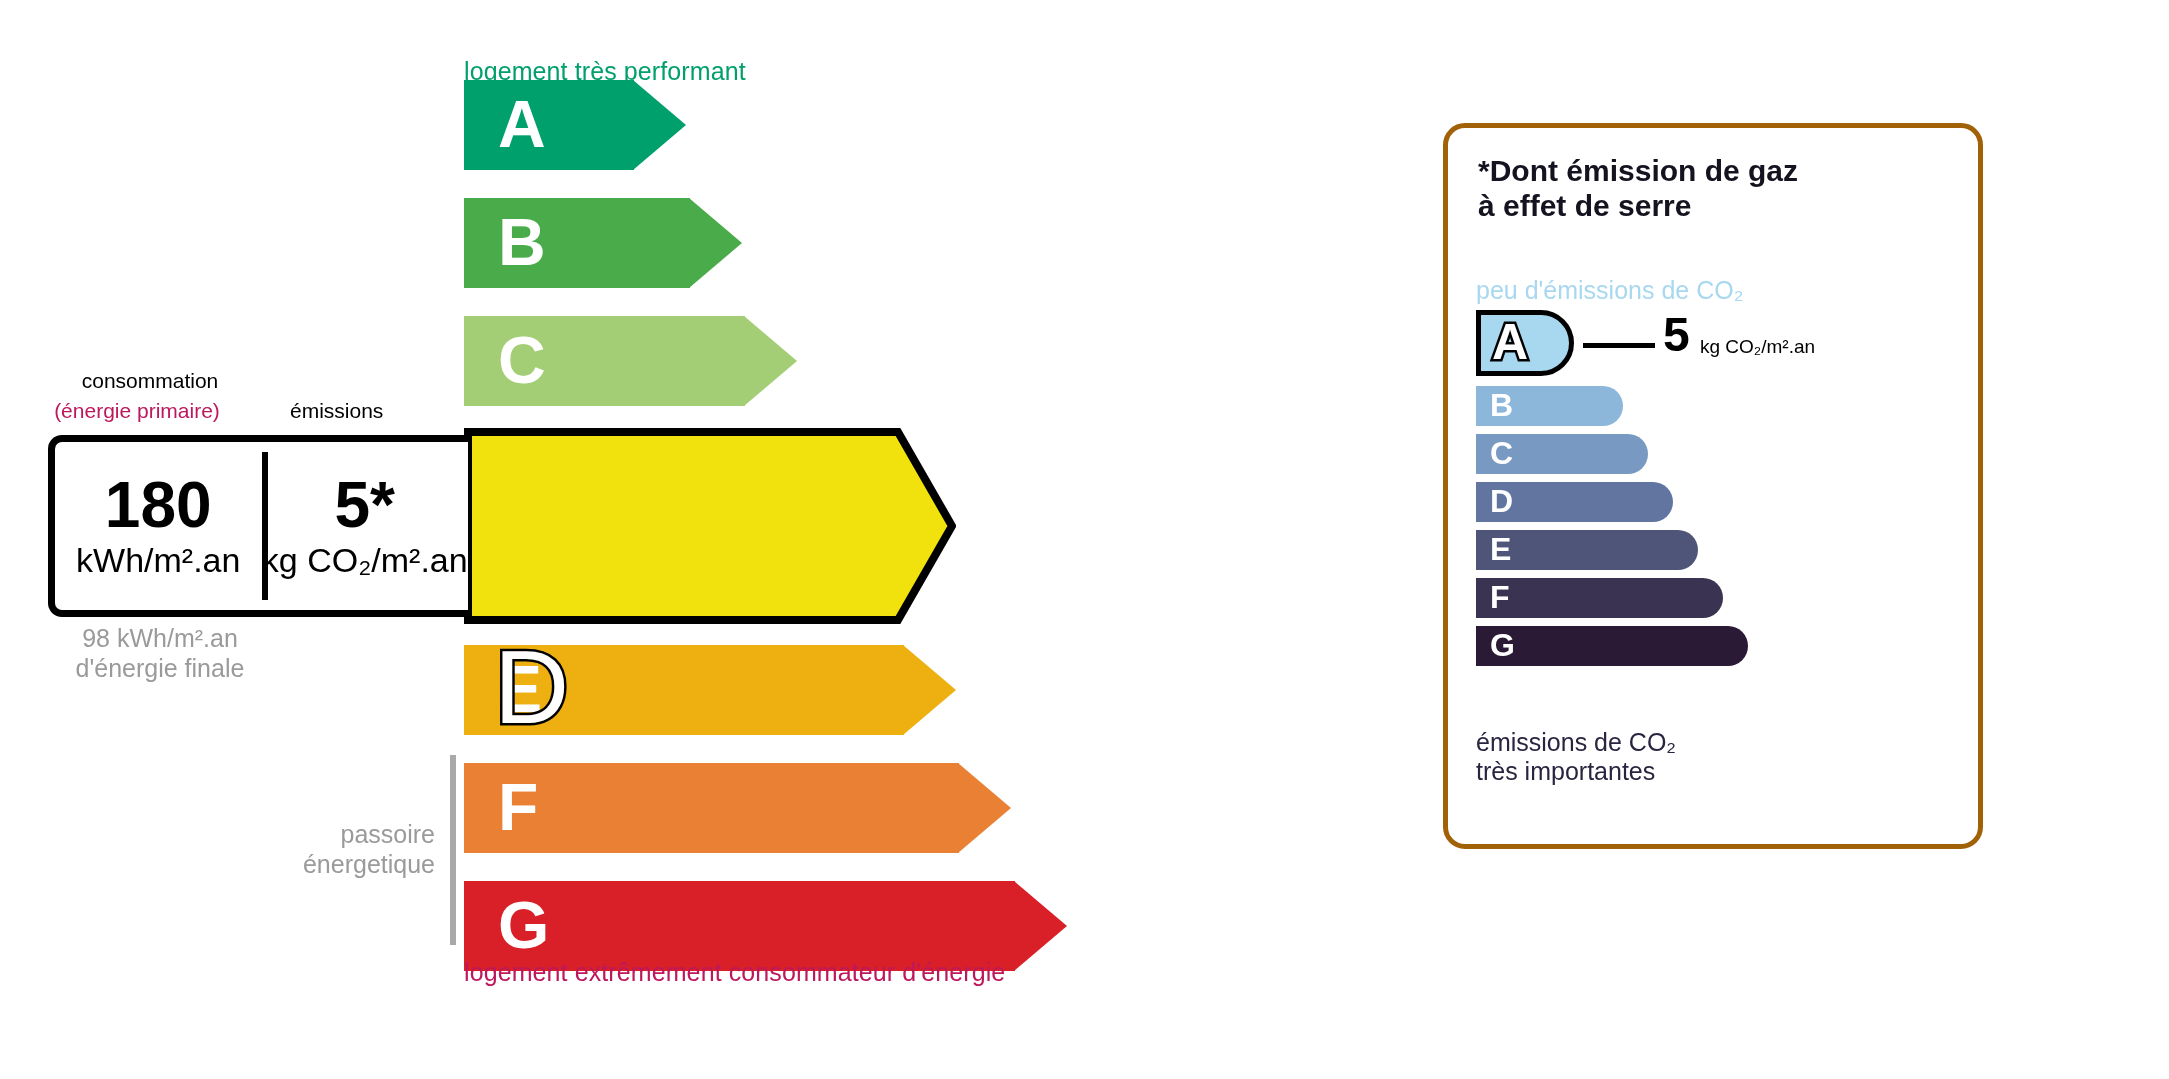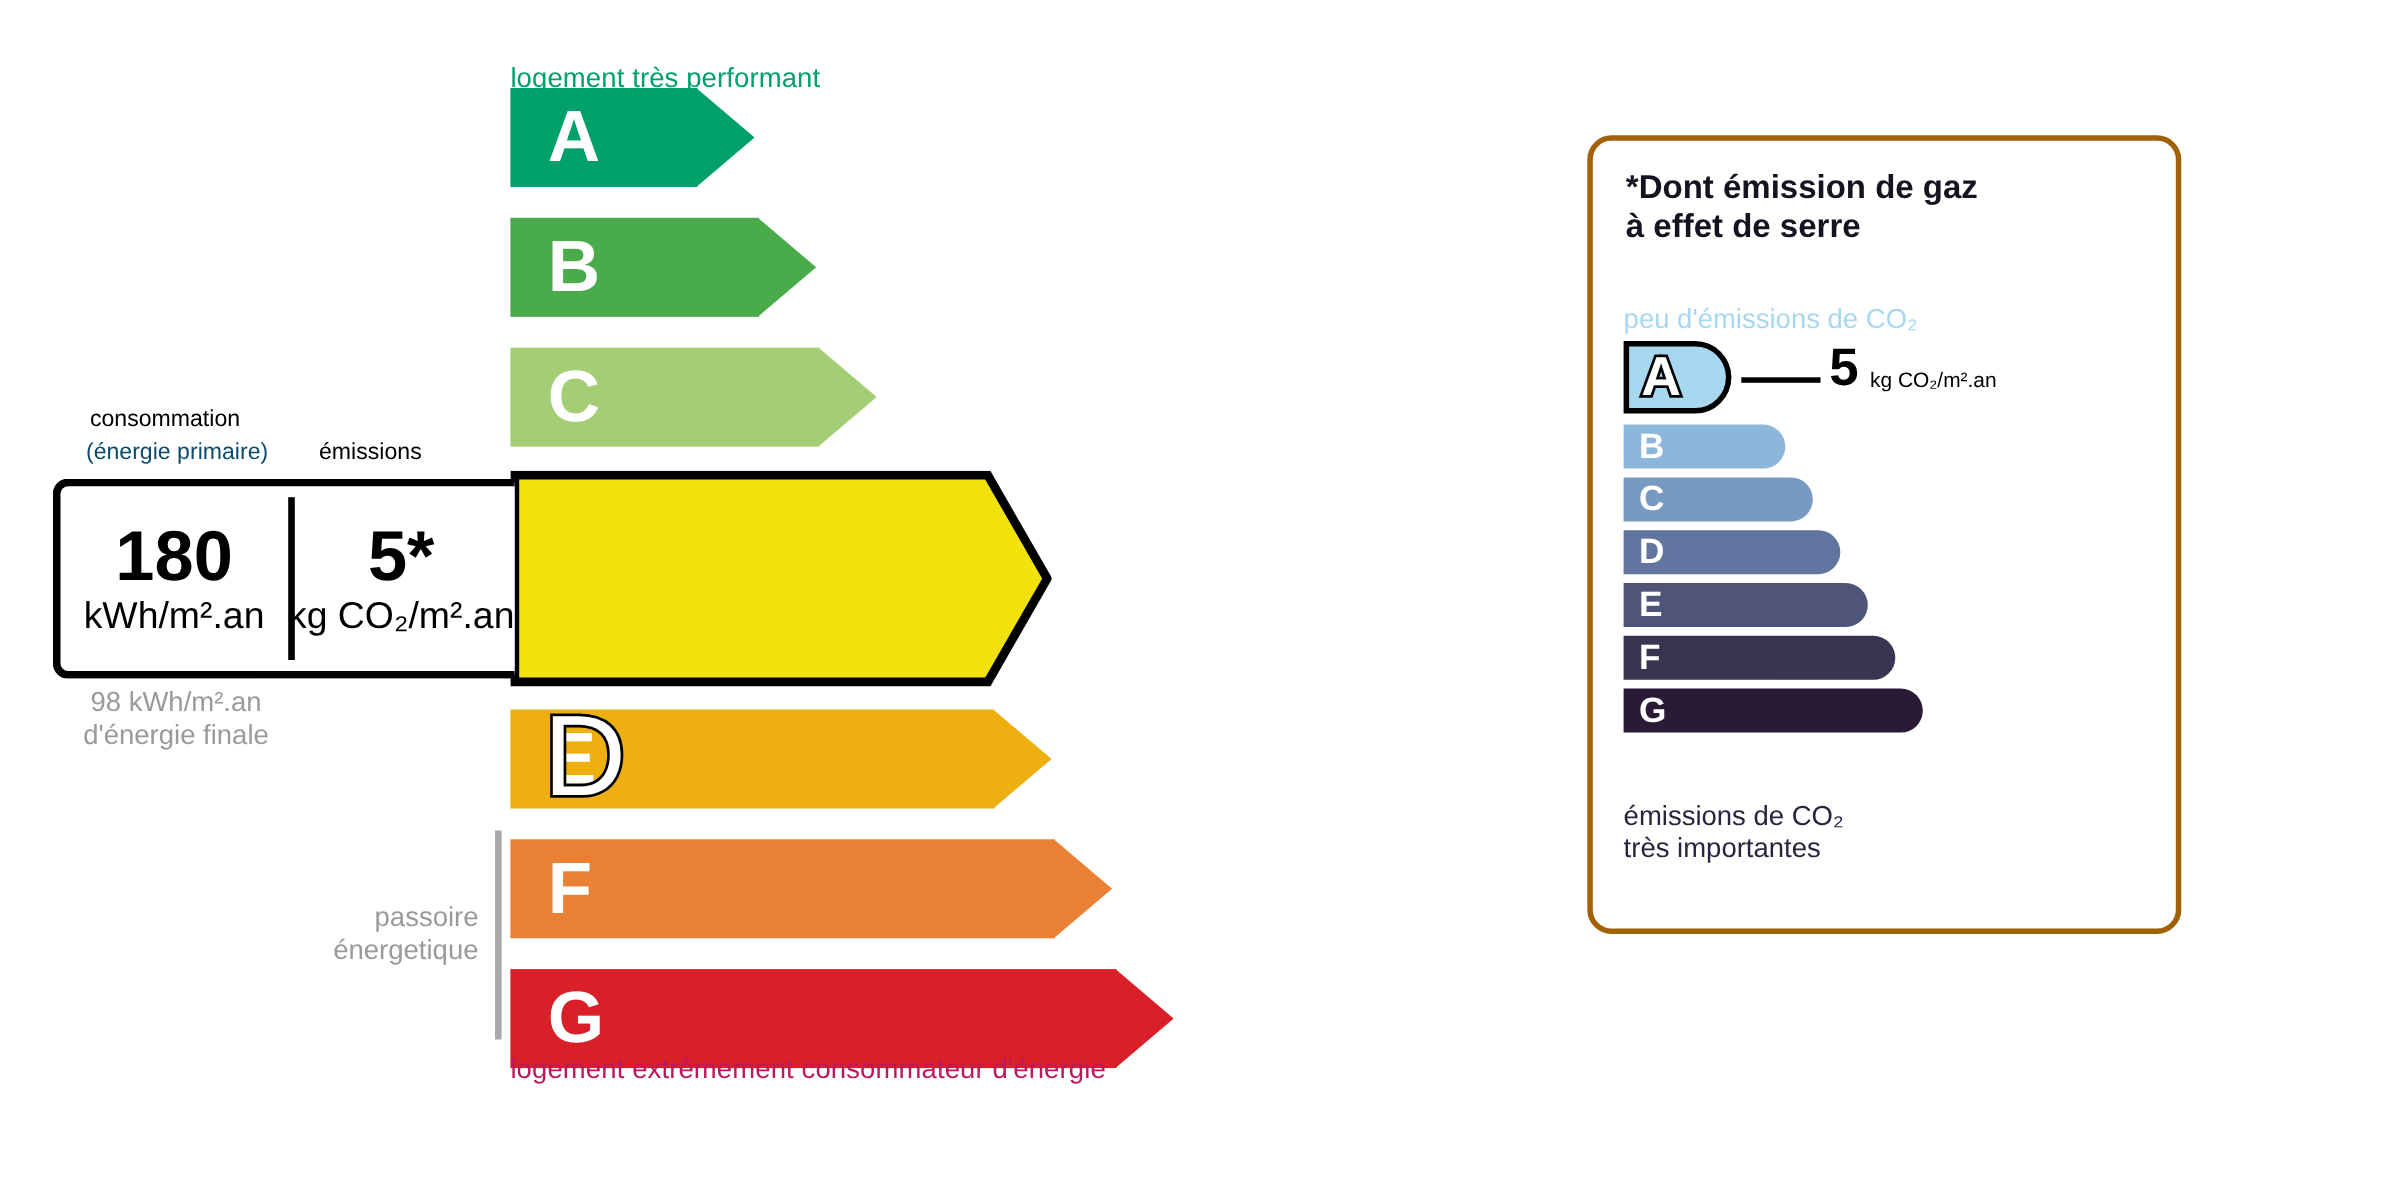--- a/index.html
+++ b/index.html
@@ -91,21 +91,21 @@
   .vb-unit { font-size: 34px; color: #000; margin-top: 4px; white-space: nowrap; }
 
   
   .vb-label {
     position: absolute;
     font-size: 21px;
     white-space: nowrap;
     text-align: center;
   }
   #label-conso { left: 55px; top: 369px; width: 190px; color: #000; }
-  #label-conso-sub { left: 52px; top: 399px; width: 218px; color: #0c4a6e; }
+  #label-conso-sub { left: 28px; top: 399px; width: 218px; color: #be185d; }
   #label-emis { left: 290px; top: 399px; color: #000; }
 
   
   #final-note {
     position: absolute;
     left: 45px; top: 624px;
     width: 230px;
     font-size: 25px;
     color: #9a9a9a;
     text-align: center;

